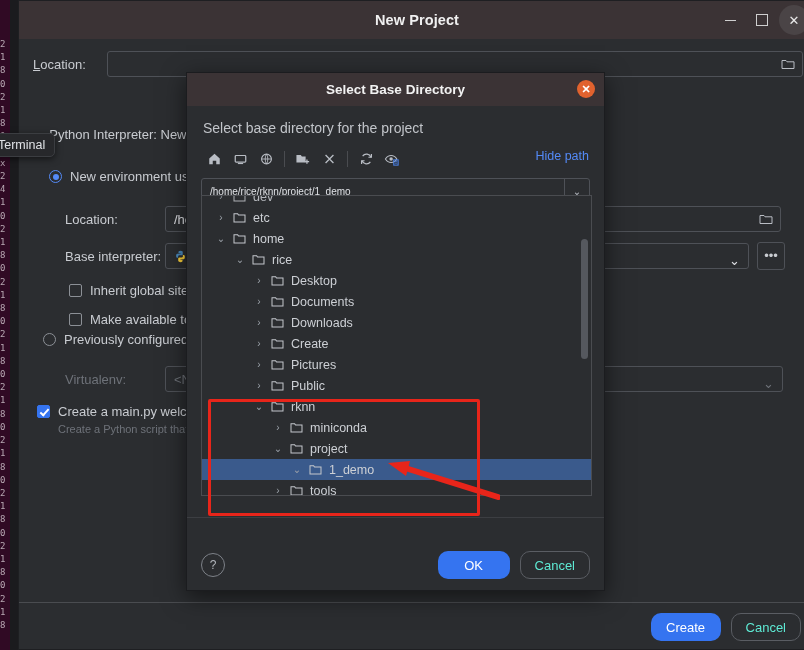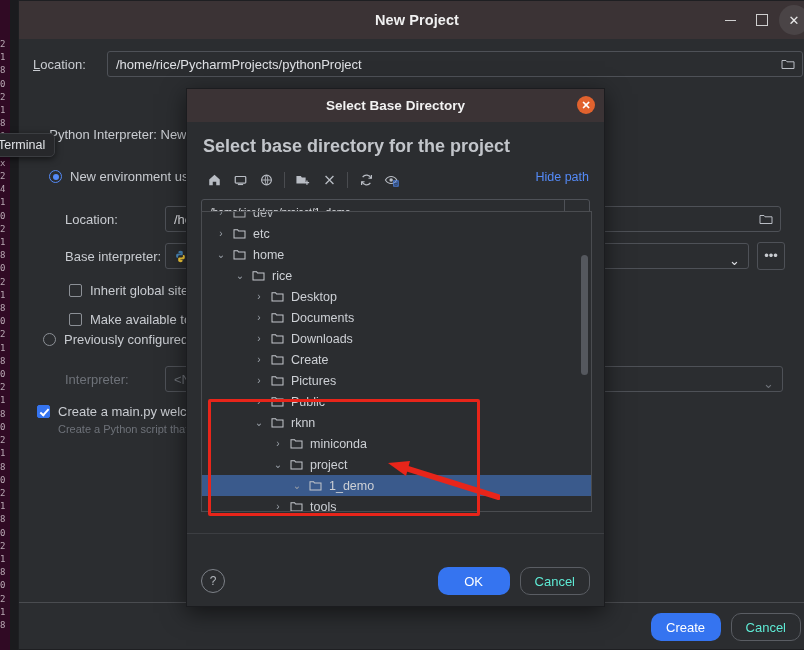--- a/index.html
+++ b/index.html
@@ -150,42 +150,42 @@
     position:absolute; left:-12px; top:133px;
     background:#27282b; color:#dfe1e5;
     border:1px solid #3b3d41; border-radius:5px;
     font-size:12.5px; padding:4px 9px;
     box-shadow: 0 2px 7px rgba(0,0,0,.55);
     z-index: 30;
   }
 
   
   .dlg {
-    position:absolute; left:186px; top:88px;
+    position:absolute; left:186px; top:72px;
     width:419px; height:519px;
     background:#2b2d30;
     border:1px solid #1b1c1f;
     box-sizing:border-box;
     z-index: 40;
     box-shadow: 0 6px 22px rgba(0,0,0,.55);
   }
   .dlg-title {
     height:33px; background:#3b3335;
     display:flex; align-items:center; justify-content:center;
     position:relative;
   }
   .dlg-title span.t { color:#f2f2f2; font-size:13.5px; font-weight:bold; }
   .dlg-close {
     position:absolute; right:9px; top:7px;
     width:18px; height:18px; border-radius:50%;
     background:#e1622e; color:#fff;
     display:flex; align-items:center; justify-content:center;
     font-size:11px; font-weight:bold;
   }
-  .dlg-sub { color:#c2c5ca; font-size:18px; padding:14px 16px 0 16px;font-weight:bold; }
+  .dlg-sub { color:#c2c5ca; font-size:14px; padding:14px 16px 0 16px; }
 
   .dlg-toolbar {
     display:flex; align-items:center; gap:0;
     padding: 12px 14px 0 14px;
     position:relative;
   }
   .tb-icon {
     width:26px; height:22px;
     display:flex; align-items:center; justify-content:center;
     color:#b9bdc4;
@@ -319,21 +319,20 @@
             <span>✕</span>
           </div>
       </div>
     </div>
 
     <div class="win-body">
 
       <div class="row loc-row">
         <div class="loc-label"><u>L</u>ocation:</div>
         <div class="textfield">
-          <span>/home/rice/PycharmProjects/pythonProject</span>
           <svg class="field-folder-icon" viewBox="0 0 14 12">
             <path d="M1 2.5h4l1 1.3h7v6.7H1z" fill="none" stroke="#b9bdc4" stroke-width="1"></path>
           </svg>
         </div>
       </div>
 
       <div class="row sect-row">
         <span class="chevron-d">⌄</span>
         <span class="label">Python Interpreter: New Virtualenv Environment</span>
       </div>
@@ -374,21 +373,21 @@
         <div class="checkbox"></div>
         <span class="sub-label">Make available to all projects</span>
       </div>
 
       <div class="row" style="position:absolute; left:24px; top:293px;">
         <div class="radio"></div>
         <span class="sub-label">Previously configured interpreter</span>
       </div>
 
       <div class="row" style="position:absolute; left:46px; top:327px; width:738px;">
-        <div style="width:100px;" class="dim-label">Interpreter:</div>
+        <div style="width:100px;" class="dim-label">Virtualenv:</div>
         <div class="combo" style="width:618px; color:#6e7279;">
           <span>&lt;No interpreter&gt;</span>
           <span class="cv">⌄</span>
         </div>
       </div>
 
       <div class="row" style="position:absolute; left:18px; top:365px;">
         <div class="checkbox on"></div>
         <span class="sub-label">Create a main.py welcome script</span>
       </div>

